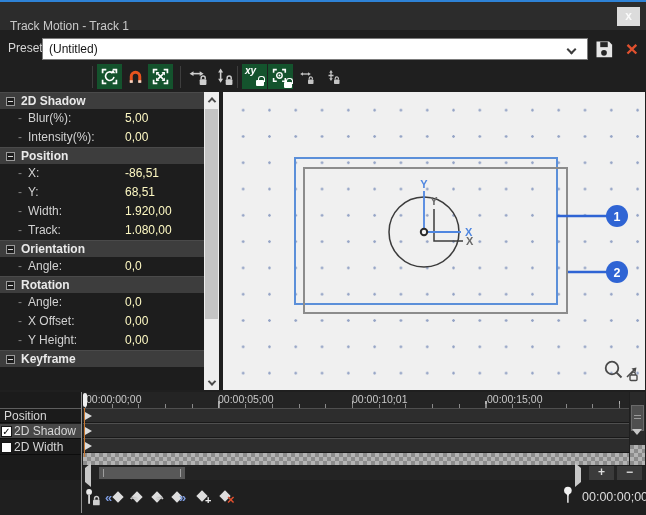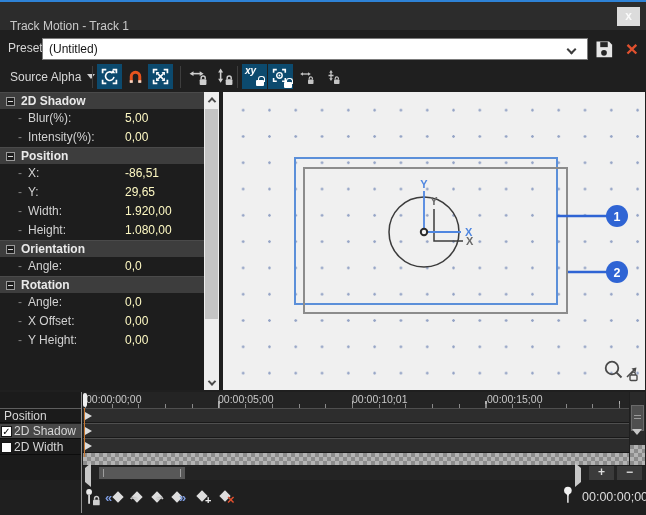--- a/index.html
+++ b/index.html
@@ -26,21 +26,21 @@
     border-left:2px solid #3c3c3c; border-bottom:2px solid #3c3c3c; transform:rotate(-45deg); }
   #preset-save { left:594px; top:39px; width:22px; height:21px; }
   #preset-delete { left:620px; top:37px; width:24px; height:24px; color:#e0502e;
     font-size:21px; font-weight:bold; line-height:24px; text-align:center; }
 
   
   #toolbar { left:0; top:62px; width:646px; height:30px; }
   .tb-sep { position:absolute; top:4px; width:1px; height:22px; background:#3e3e3e; }
   .tb-btn { position:absolute; top:2px; width:25px; height:25px; display:flex;
     align-items:center; justify-content:center; }
-  .tb-btn.active { background:#0c4a6e; }
+  .tb-btn.active { background:#14532d; }
   #src-alpha { position:absolute; left:6px; top:2px; height:25px; display:flex;
     align-items:center; gap:6px; color:#d8d8d8; padding:0 4px; }
   .caret-down { width:0; height:0; border-left:4px solid transparent;
     border-right:4px solid transparent; border-top:5px solid #cfcfcf; }
 
   
   .mini-lock { position:absolute; width:8px; height:6px; background:#d6d6d6; border-radius:1px; }
   .mini-lock::before { content:""; position:absolute; top:-4px; left:1.5px; width:5px; height:5px;
     border:1.5px solid #d6d6d6; border-bottom:none; border-radius:3px 3px 0 0; }
   .mini-lock.on-blue { background:#fff; } .mini-lock.on-blue::before { border-color:#fff; }
@@ -149,24 +149,20 @@
   <div id="preset-save" class="abs">
     <svg width="20" height="20" viewBox="0 0 16 16">
       <polygon points="2,2 12,2 14.5,4.5 14.5,14.5 2,14.5" fill="#e6e6e6"></polygon>
       <rect x="5" y="2.5" width="6" height="4" fill="#262626"></rect>
       <circle cx="8" cy="11" r="2.3" fill="#262626"></circle>
     </svg>
   </div>
   <div id="preset-delete" class="abs">×</div>
 
   <div id="toolbar" class="abs">
-    <div id="src-alpha">
-      <span>Source Alpha</span>
-      <span class="caret-down"></span>
-    </div>
     <div class="tb-sep" style="left:92px"></div>
 
     <div class="tb-btn active" style="left:97px">
       <svg width="17" height="17" viewBox="0 0 16 16">
         <path d="M1.5 5 V1.5 H5 M11 1.5 H14.5 V5 M14.5 11 V14.5 H11 M5 14.5 H1.5 V11" stroke="#fff" stroke-width="1.6" fill="none"></path>
         <path d="M10.8 4.6 A4 4 0 1 0 12.2 8.4" stroke="#fff" stroke-width="1.5" fill="none"></path>
         <polygon points="9.2,4.9 13.4,4.9 11.3,1.6" fill="#fff"></polygon>
       </svg>
     </div>
     <div class="tb-btn" style="left:123px">
@@ -257,28 +253,28 @@
     <div class="sec-h">
       <span class="minus-box"></span>
       <span class="sec-title">Position</span>
     </div>
     <div class="prow">
       <span class="lbl">X:</span>
       <span class="val">-86,51</span>
     </div>
     <div class="prow">
       <span class="lbl">Y:</span>
-      <span class="val">29,65</span>
+      <span class="val">68,51</span>
     </div>
     <div class="prow">
       <span class="lbl">Width:</span>
       <span class="val">1.920,00</span>
     </div>
     <div class="prow">
-      <span class="lbl">Height:</span>
+      <span class="lbl">Track:</span>
       <span class="val">1.080,00</span>
     </div>
 
     <div class="sec-h">
       <span class="minus-box"></span>
       <span class="sec-title">Orientation</span>
     </div>
     <div class="prow">
       <span class="lbl">Angle:</span>
       <span class="val">0,0</span>
@@ -294,20 +290,24 @@
     </div>
     <div class="prow">
       <span class="lbl">X Offset:</span>
       <span class="val">0,00</span>
     </div>
     <div class="prow">
       <span class="lbl">Y Height:</span>
       <span class="val">0,00</span>
     </div>
 
+    <div class="sec-h">
+      <span class="minus-box"></span>
+      <span class="sec-title">Keyframe</span>
+    </div>
   </div>
 
   <div id="pscroll" class="abs">
     <div class="ps-arrow" style="top:0">
         <span class="chev up"></span>
       </div>
     <div id="ps-thumb"></div>
     <div class="ps-arrow" style="top:283px">
         <span class="chev down"></span>
       </div>

